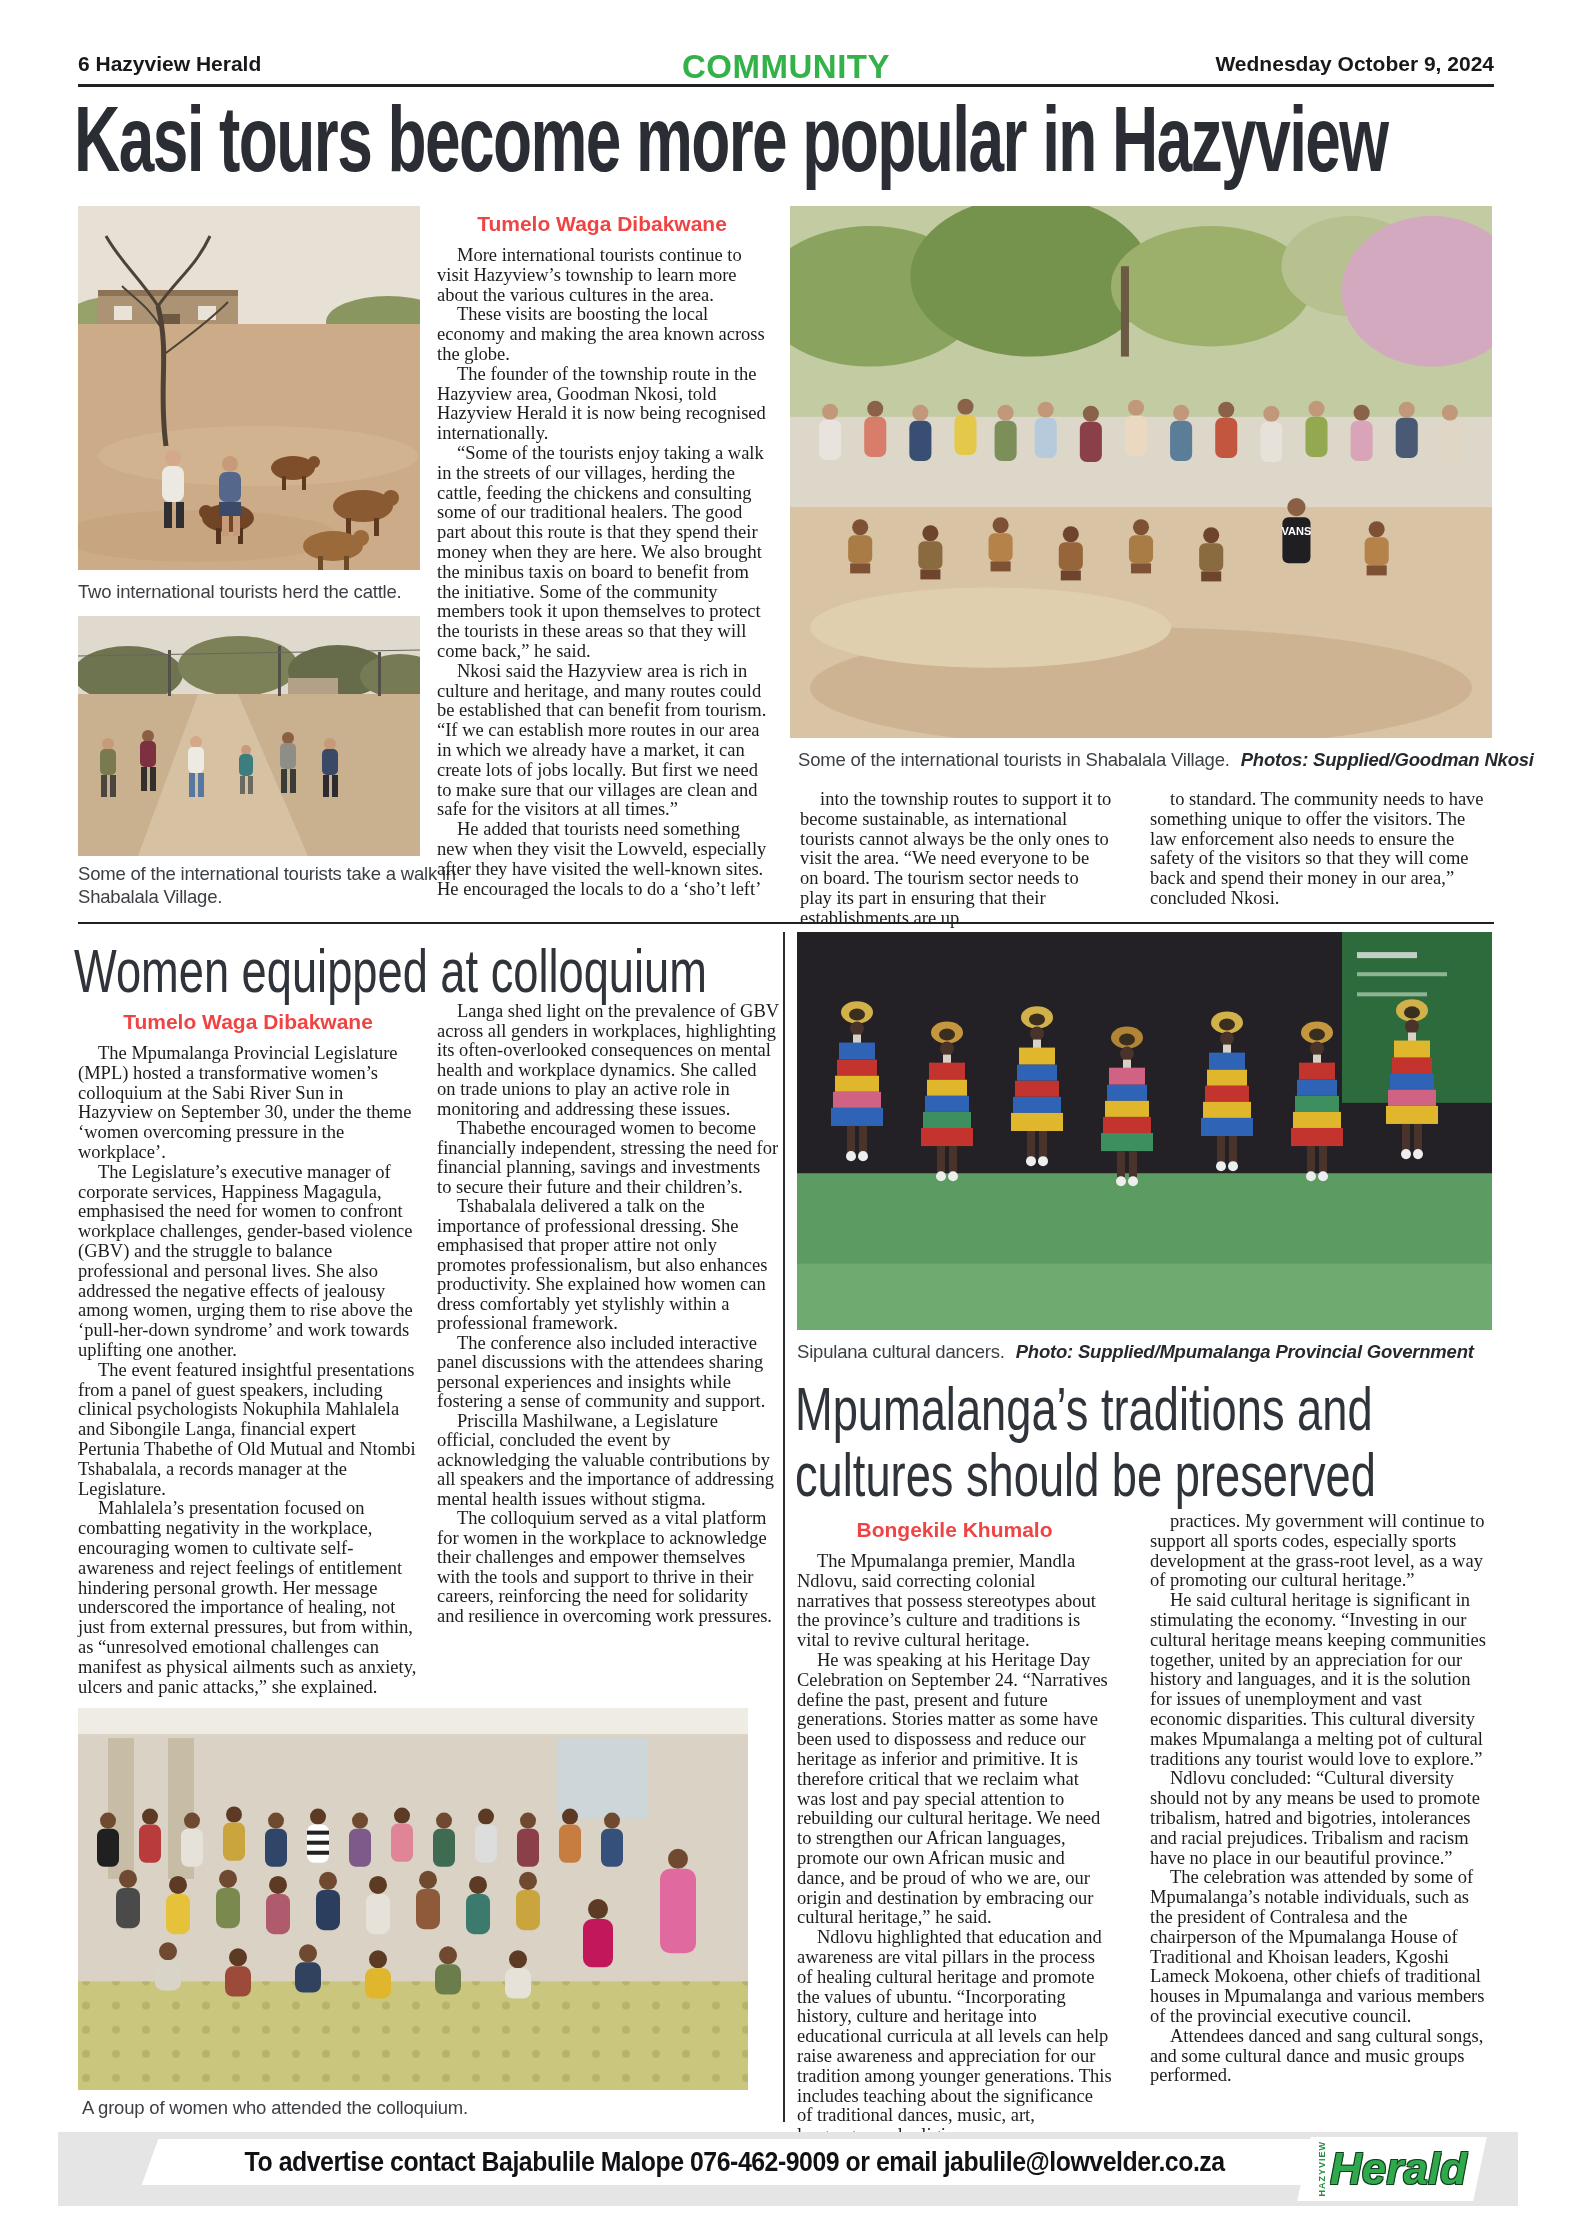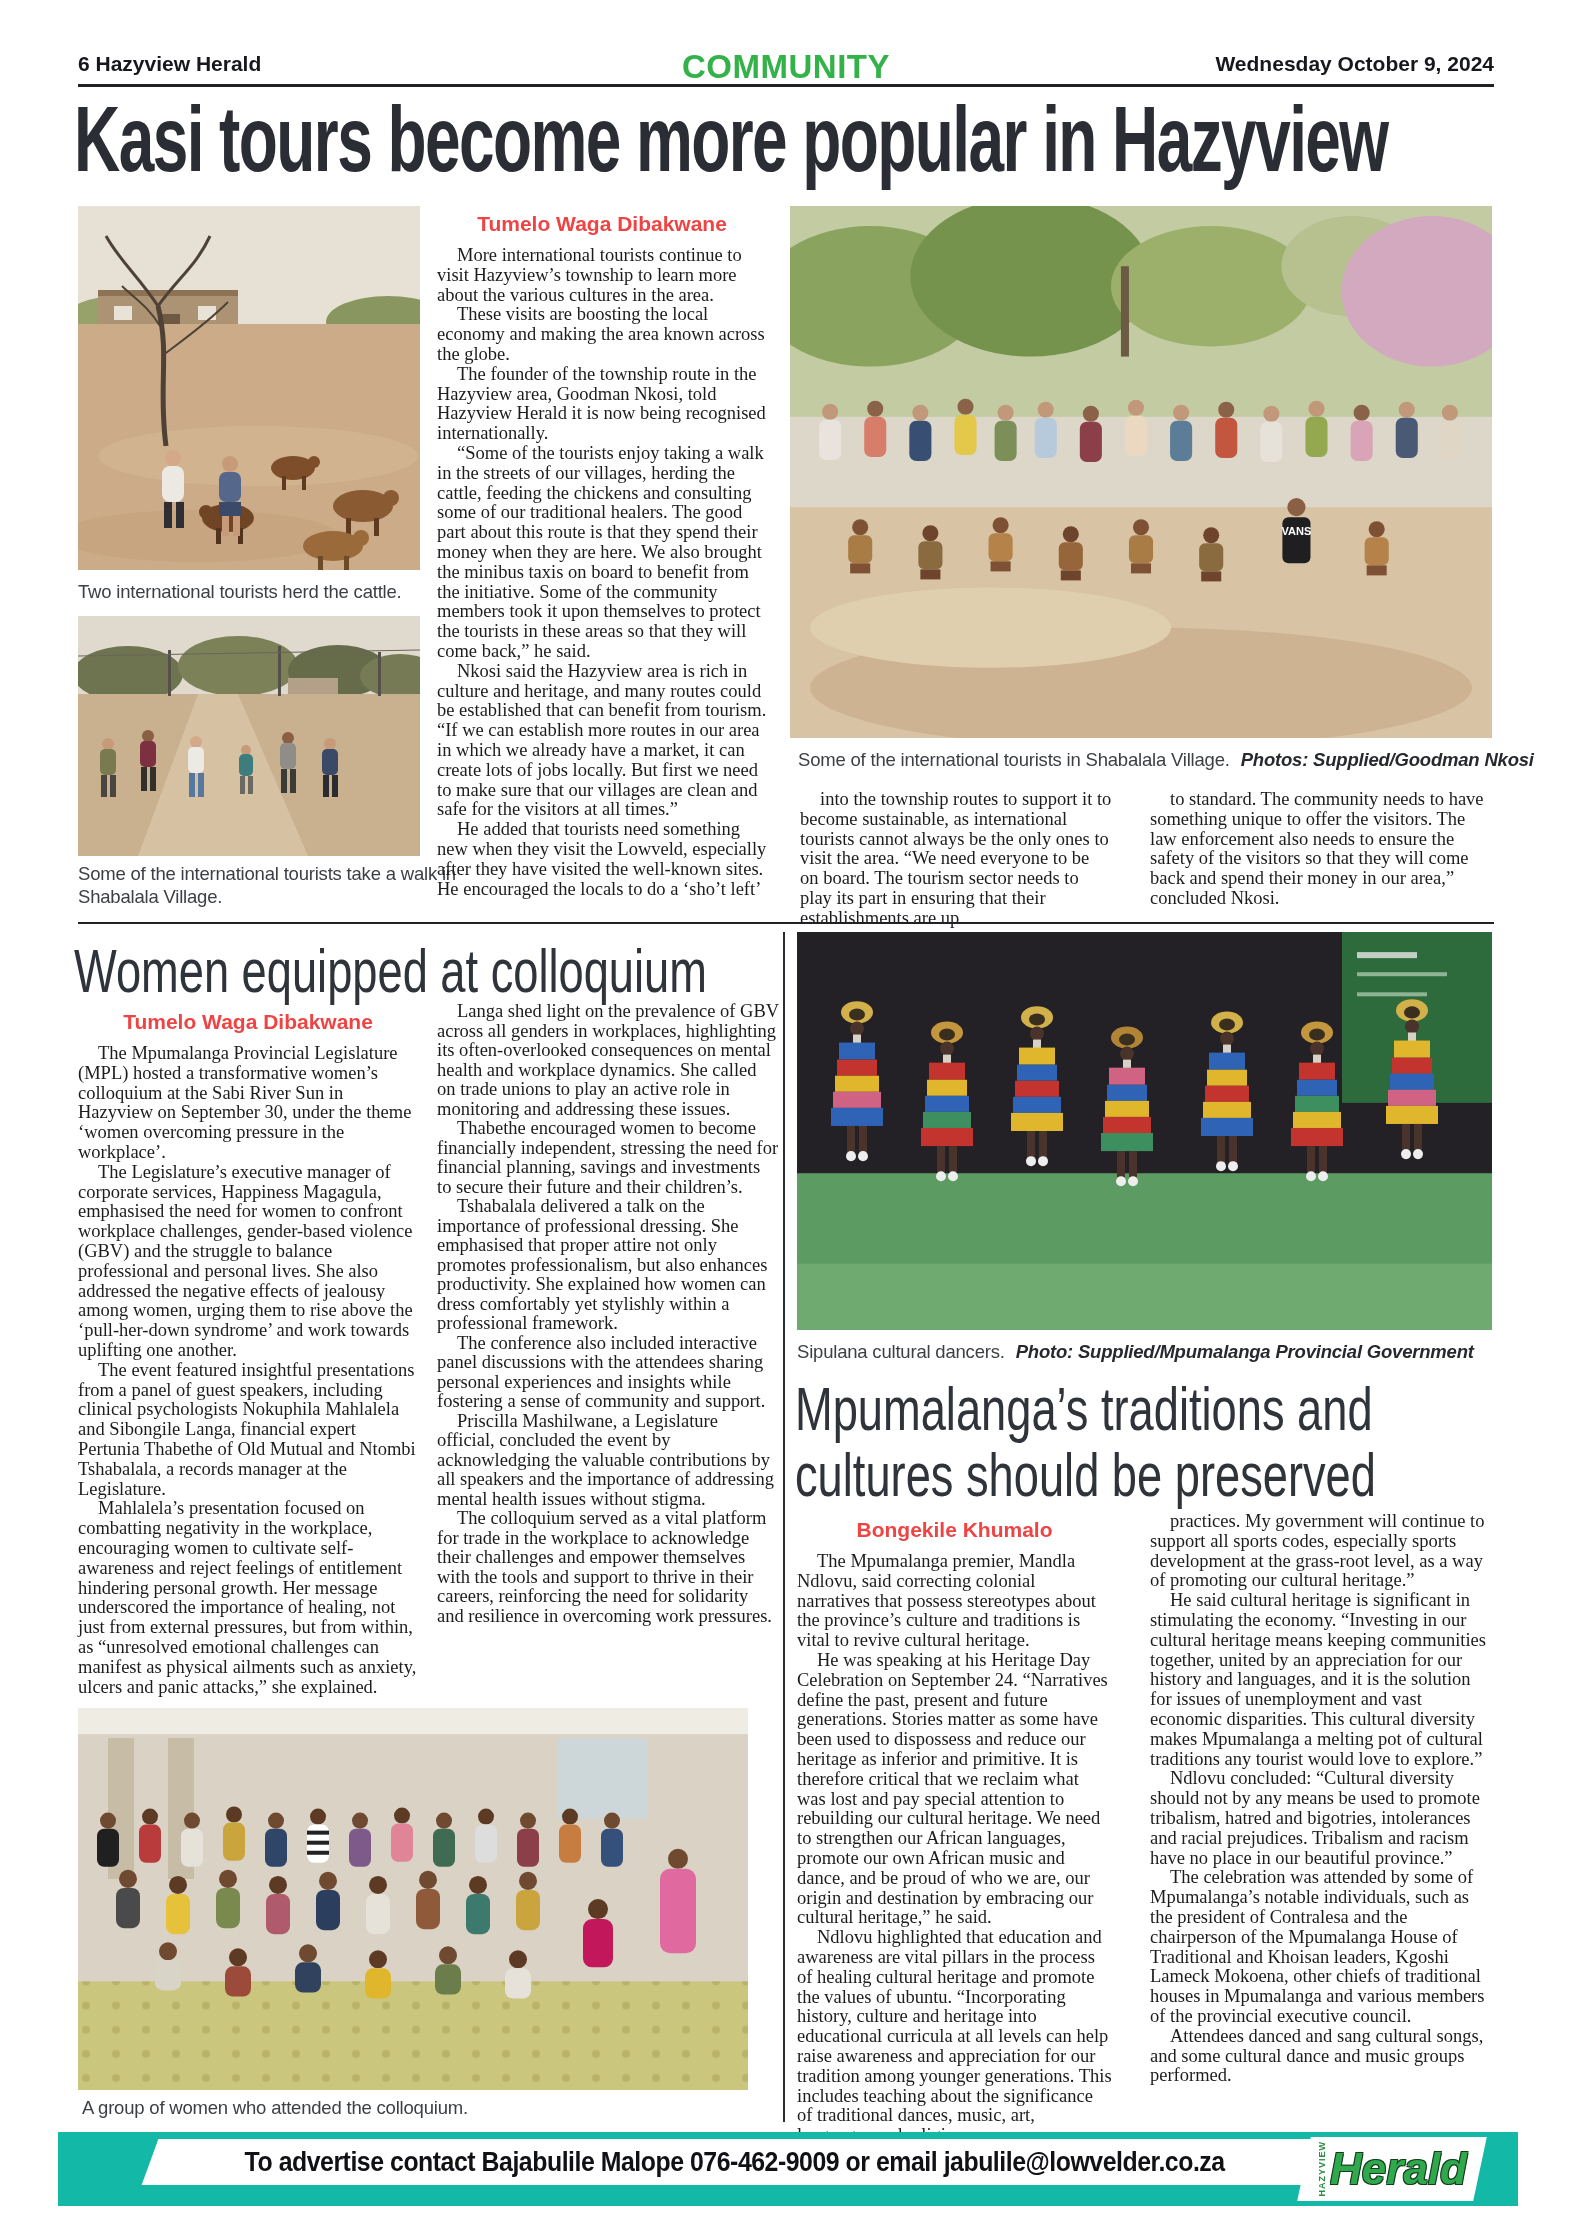--- a/index.html
+++ b/index.html
@@ -24,21 +24,21 @@
   .byline{font-size:21px;font-weight:bold;color:#ef4444;text-align:center;}
   .body-col{font-family:"Liberation Serif","DejaVu Serif",serif;font-size:18.5px;line-height:19.8px;color:#1c1c1c;}
   .body-col p{margin:0;text-indent:20px;}
   .caption{font-size:18.5px;line-height:23px;color:#3c4045;letter-spacing:-0.2px;}
   .nowrap{white-space:nowrap;}
   .credit{font-weight:bold;font-style:italic;color:#26292e;margin-left:6px;}
   .photo{position:absolute;overflow:hidden;background:#fca5a5;}
   .photo svg{display:block;width:100%;height:100%;}
   .vdiv{width:2px;background:#2a2c30;}
   
-  .foot-bar{left:58px;top:2132px;width:1460px;height:74px;background:#14b8a6;}
+  .foot-bar{left:58px;top:2132px;width:1460px;height:74px;background:#e5e5e5;}
   .foot-strip{position:absolute;left:92px;top:7px;width:1170px;height:46px;background:#ffffff;transform:skewX(-20deg);}
   .foot-text{position:absolute;left:92px;top:7px;width:1170px;height:46px;display:flex;align-items:center;justify-content:center;}
   .foot-text span{font-size:27px;font-weight:bold;color:#101114;transform:scaleX(0.92);white-space:nowrap;letter-spacing:-0.5px;}
   .logo-box{position:absolute;right:38px;top:5px;width:176px;height:64px;background:#ffffff;transform:skewX(-12deg);
             display:flex;align-items:center;justify-content:center;}
   .logo-inner{transform:skewX(12deg);display:flex;align-items:center;gap:3px;}
   .logo-sub{writing-mode:vertical-rl;transform:rotate(180deg);font-size:9px;font-weight:bold;color:#2a8f42;letter-spacing:1px;}
   .logo-main{font-size:44px;font-weight:bold;font-style:italic;color:#2fa94c;line-height:1;
              text-shadow:-1px -1px 0 #143d20,1px -1px 0 #143d20,-1px 1px 0 #143d20,1px 1px 0 #143d20;}
 </style>
@@ -322,21 +322,21 @@
       <p>The Legislature’s executive manager of corporate services, Happiness Magagula, emphasised the need for women to confront workplace challenges, gender-based violence (GBV) and the struggle to balance professional and personal lives. She also addressed the negative effects of jealousy among women, urging them to rise above the ‘pull-her-down syndrome’ and work towards uplifting one another.</p>
       <p>The event featured insightful presentations from a panel of guest speakers, including clinical psychologists Nokuphila Mahlalela and Sibongile Langa, financial expert Pertunia Thabethe of Old Mutual and Ntombi Tshabalala, a records manager at the Legislature.</p>
       <p>Mahlalela’s presentation focused on combatting negativity in the workplace, encouraging women to cultivate self-awareness and reject feelings of entitlement hindering personal growth. Her message underscored the importance of healing, not just from external pressures, but from within, as “unresolved emotional challenges can manifest as physical ailments such as anxiety, ulcers and panic attacks,” she explained.</p>
     </div>
   <div class="abs body-col" style="left:437px;top:1002px;width:342px;line-height:19.5px;">
       <p>Langa shed light on the prevalence of GBV across all genders in workplaces, highlighting its often-overlooked consequences on mental health and workplace dynamics. She called on trade unions to play an active role in monitoring and addressing these issues.</p>
       <p>Thabethe encouraged women to become financially independent, stressing the need for financial planning, savings and investments to secure their future and their children’s.</p>
       <p>Tshabalala delivered a talk on the importance of professional dressing. She emphasised that proper attire not only promotes professionalism, but also enhances productivity. She explained how women can dress comfortably yet stylishly within a professional framework.</p>
       <p>The conference also included interactive panel discussions with the attendees sharing personal experiences and insights while fostering a sense of community and support.</p>
       <p>Priscilla Mashilwane, a Legislature official, concluded the event by acknowledging the valuable contributions by all speakers and the importance of addressing mental health issues without stigma.</p>
-      <p>The colloquium served as a vital platform for trade in the workplace to acknowledge their challenges and empower themselves with the tools and support to thrive in their careers, reinforcing the need for solidarity and resilience in overcoming work pressures.</p>
+      <p>The colloquium served as a vital platform for women in the workplace to acknowledge their challenges and empower themselves with the tools and support to thrive in their careers, reinforcing the need for solidarity and resilience in overcoming work pressures.</p>
     </div>
 
   <div class="photo" style="left:78px;top:1708px;width:670px;height:382px;">
     <svg viewBox="0 0 670 380" preserveAspectRatio="none">
       <defs>
           <pattern id="p5dots" width="30" height="24" patternUnits="userSpaceOnUse">
             <circle cx="8" cy="8" r="4" fill="#b9b36a"></circle>
           </pattern>
         </defs>
       <rect x="0" y="0" width="670" height="380" fill="#d9d2c5"></rect>

